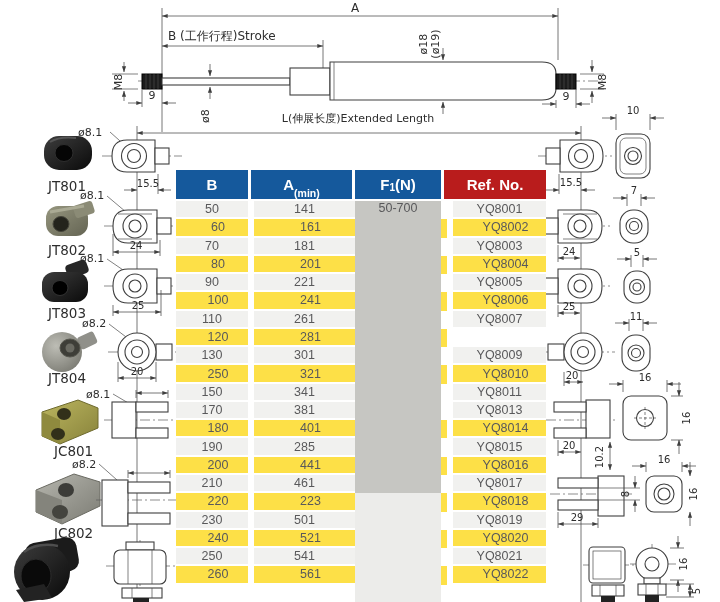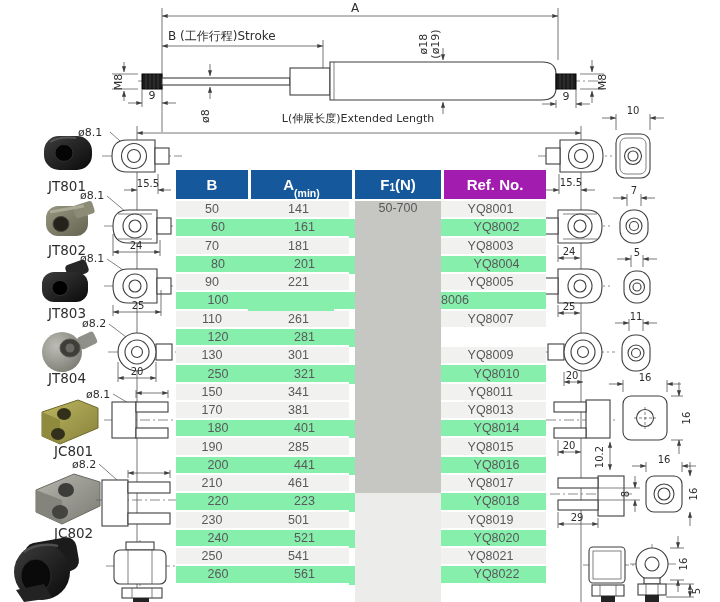--- a/index.html
+++ b/index.html
@@ -13,24 +13,24 @@
   .txt{font-family:"DejaVu Sans","Liberation Sans",sans-serif;fill:#2d2d2d;}
   .t10{font-size:10px;} .t11{font-size:11px;} .t12{font-size:12px;} .t13{font-size:13.5px;}
   
   .table-wrap{position:absolute;left:176px;top:170px;width:370px;height:433px;}
   .thead{display:flex;gap:3px;height:29px;}
   .th{color:#fff;font-weight:bold;font-size:15px;display:flex;align-items:center;justify-content:center;}
   .th sub{font-size:10px;margin-top:5px;}
   .hsmall{font-size:10.5px;margin-top:16px;}
   .col-b{width:72px;} .col-a{width:101px;} .col-f{width:86px;} .col-ref{flex:1;}
   .tbody{position:relative;margin-top:2px;}
-  .tr{display:flex;gap:0;height:18.27px;}
+  .tr{display:flex;gap:6px;height:18.27px;}
   .td{display:flex;align-items:center;justify-content:center;font-size:12.5px;color:#59595b;
       background:#f1f1ef;border-bottom:2px solid #fff;box-sizing:border-box;height:100%;}
-  .tr.alt .td{background:#86efac;padding-left:12px;}
+  .tr.alt .td{background:#fde047;padding-left:12px;}
   .td.col-f{background:transparent;border-bottom:none;}
   .merged{position:absolute;left:179px;width:86px;display:flex;align-items:flex-start;justify-content:center;
           font-size:12.5px;color:#59595b;}
   .merged-1{top:0;height:292.3px;background:#c6c6c2;}
   .merged-2{top:292.3px;height:110px;background:#ececea;}
 </style>
 </head>
 <body>
 
 <div id="page">
@@ -409,21 +409,21 @@
         </div>
         <div class="th col-a" style="background: rgb(21, 89, 156);">
           <span>A</span>
           <span class="hsmall">(min)</span>
         </div>
         <div class="th col-f" style="background: rgb(21, 89, 156);">
           <span>F</span>
           <sub>1</sub>
           <span>(N)</span>
         </div>
-        <div class="th col-ref" style="background: #a21caf;">
+        <div class="th col-ref" style="background: #b91c1c;">
           <span>Ref. No.</span>
         </div>
       </div>
   <div class="tbody">
     <div class="merged merged-1">
       <span>50-700</span>
     </div>
     <div class="merged merged-2"></div>
   <div class="tr">
           <div class="td col-b">50</div>
@@ -450,20 +450,21 @@
           <div class="td col-ref">YQ8004</div>
         </div>
         <div class="tr">
           <div class="td col-b">90</div>
           <div class="td col-a">221</div>
           <div class="td col-f"></div>
           <div class="td col-ref">YQ8005</div>
         </div>
         <div class="tr alt">
           <div class="td col-b">100</div>
+          <div class="td col-a">241</div>
           <div class="td col-f"></div>
           <div class="td col-ref">YQ8006</div>
         </div>
         <div class="tr">
           <div class="td col-b">110</div>
           <div class="td col-a">261</div>
           <div class="td col-f"></div>
           <div class="td col-ref">YQ8007</div>
         </div>
         <div class="tr alt">

